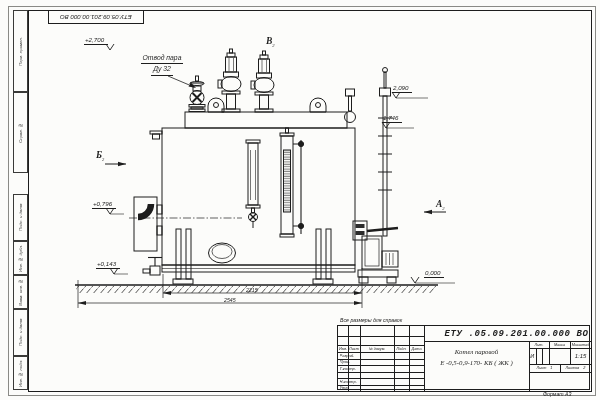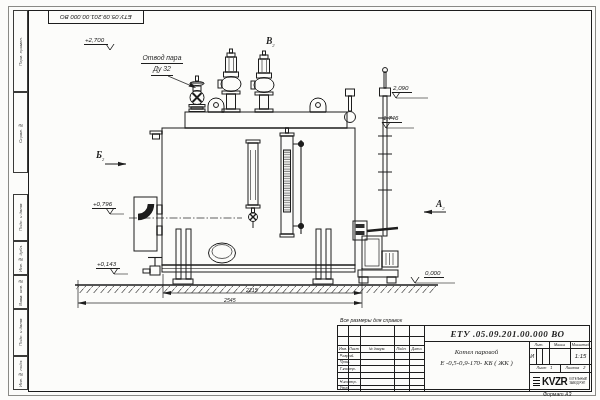--- a/index.html
+++ b/index.html
@@ -22,21 +22,21 @@
   .viewlbl{position:absolute;font-style:italic;font-weight:bold;font-size:9.5px;font-family:"Liberation Serif",serif;}
   .viewlbl .sub{font-size:4.5px;font-weight:normal;vertical-align:sub;}
   .note{position:absolute;font-style:italic;font-size:5.2px;white-space:nowrap;}
   
   .tb{position:absolute;left:337px;top:325px;width:253px;height:65px;border:1.6px solid #1d1d1d;box-sizing:border-box;background:#fcfcfa;}
   .tb .v,.tb .h{position:absolute;background:#1d1d1d;}
   .tb .v{width:0.8px;}
   .tb .h{height:0.8px;}
   .tb .cell{position:absolute;font-style:italic;overflow:hidden;white-space:nowrap;}
   .tb .c{display:flex;align-items:center;justify-content:center;text-align:center;}
-  .desig{font-size:9px;letter-spacing:0.6px;font-family:Liberation Serif, serif;font-weight:bold;}
+  .desig{font-size:9px;letter-spacing:0.6px;font-family:Liberation Mono, monospace;font-weight:bold;margin-left:9px;}
   .pname{font-size:6.8px;line-height:1.6;font-family:"Liberation Serif",serif;}
   .tiny{font-size:3.8px;}
   .sig{font-size:4.1px;}
   .logo-bars{width:7px;height:9px;background:repeating-linear-gradient(180deg,#111 0 1.4px,transparent 1.4px 2.8px);}
   .logo-word{font-weight:900;font-size:10px;letter-spacing:-0.5px;font-style:normal;color:#111;}
   .logo-cap{font-size:2.8px;line-height:1.3;font-style:normal;color:#222;text-align:left;}
   .fmt{position:absolute;font-style:italic;font-size:5.2px;}
 </style>
 </head>
 <body>
@@ -359,25 +359,17 @@
 
     <div class="cell c tiny" style="left:191px;top:38px;width:31px;height:8px;gap:4px;">
       <span>Лист</span>
       <span>1</span>
     </div>
     <div class="cell c tiny" style="left:222px;top:38px;width:31px;height:8px;gap:4px;">
       <span>Листов</span>
       <span>2</span>
     </div>
 
-    <div class="cell c" style="left:191px;top:46px;width:62px;height:19px;gap:2px;">
-      <div class="logo-bars"></div>
-      <span class="logo-word">KVZR</span>
-      <div class="logo-cap">
-        <div>КОТЕЛЬНЫЙ</div>
-        <div>ЗАВОД РЭП</div>
-      </div>
-    </div>
   </div>
 
   <div class="fmt" style="left:543px;top:391px;">Формат А3</div>
 
 </div>
 
 </body></html>

